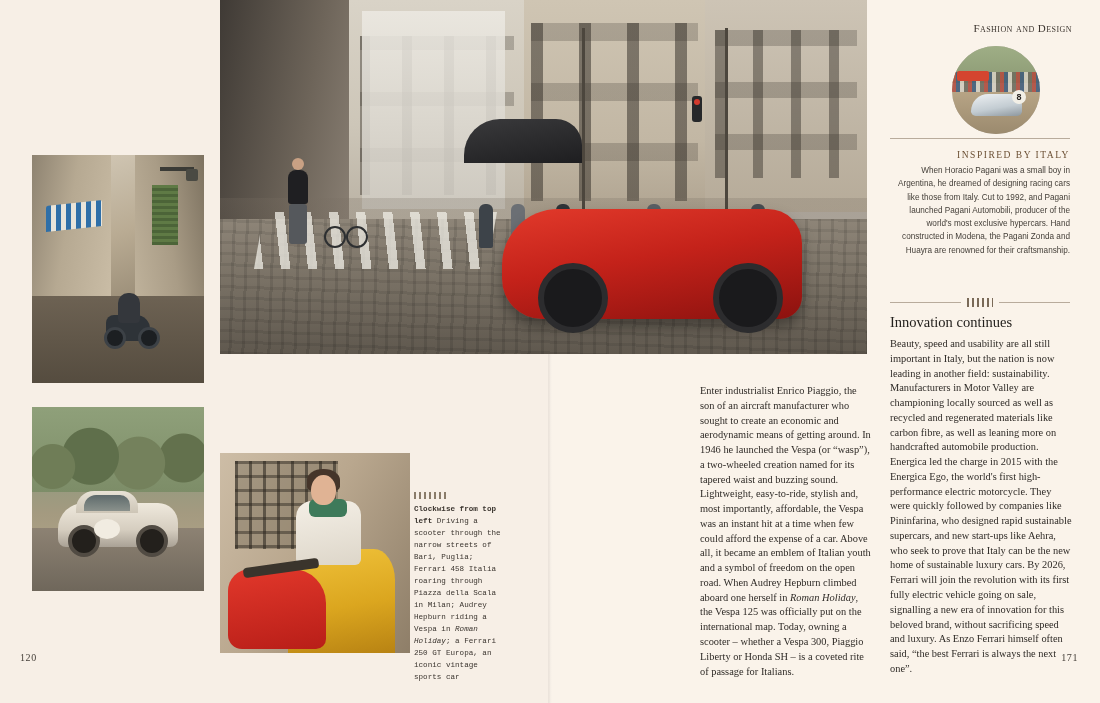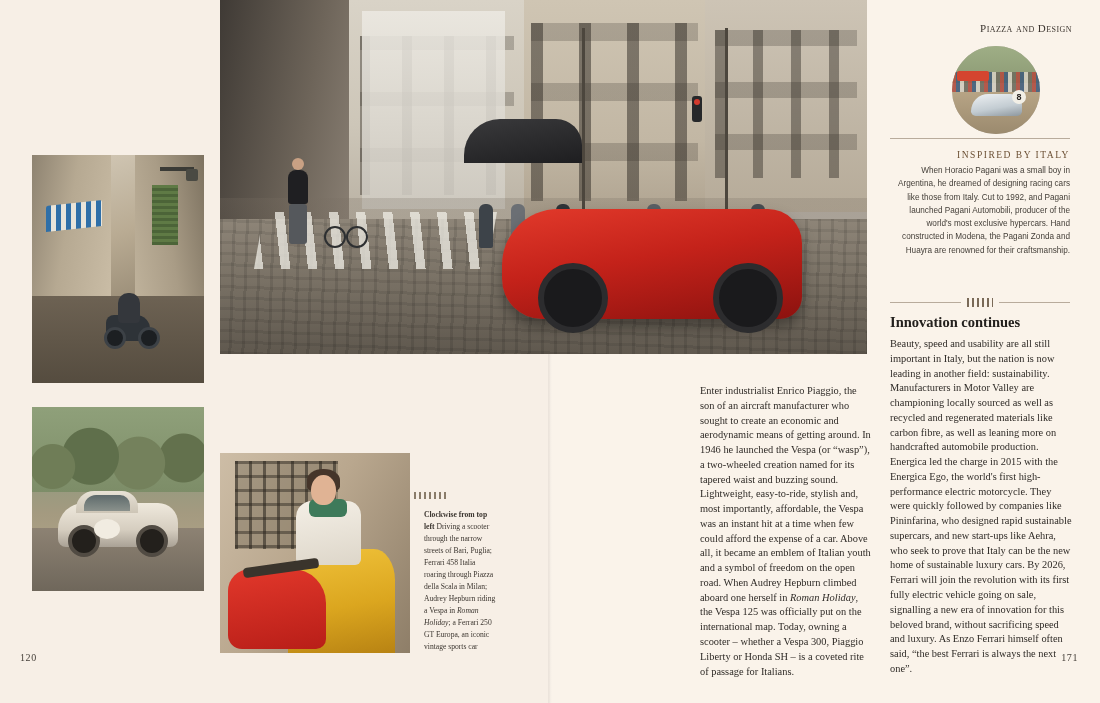--- a/index.html
+++ b/index.html
@@ -378,21 +378,21 @@
   .sep-orn .l { flex: 1; height: 1px; background: #b8ab9c; }
   .sep-orn .m {
     width: 26px; height: 9px;
     background: repeating-linear-gradient(90deg, #7a6a58 0 2px, transparent 2px 5px);
   }
 
   .inno {
     position: absolute; left: 890px; top: 314px; width: 182px;
   }
   .inno h3 {
-    margin: 0 0 6px 0; font-weight: 700; font-size: 14.5px;
+    margin: 0 0 6px 0; font-weight: 400; font-size: 14.5px;
     font-family: "Liberation Serif", serif; color: #23201d;
   }
   .inno p {
     margin: 0;
     font-family: "Liberation Serif", serif;
     font-size: 10.4px; line-height: 1.42; color: #2f2b27;
     text-align: left;
   }
 
   
@@ -408,22 +408,22 @@
 
   
   .caption {
     position: absolute; left: 414px; top: 492px; width: 92px;
   }
   .caption .bars {
     width: 34px; height: 7px; margin-bottom: 5px;
     background: repeating-linear-gradient(90deg, #8a7c6a 0 2px, transparent 2px 5px);
   }
   .caption p {
-    margin: 10px;
-    font-family: Liberation Serif, serif;
+    margin: 0;
+    font-family: Liberation Mono, monospace;
     font-size: 7.6px; line-height: 1.58; color: #3b352f;
   }
   .caption b { font-weight: 700; }
   .caption i { font-style: italic; }
 
   .folio {
     position: absolute; bottom: 40px;
     font-family: "Liberation Serif", serif;
     font-size: 10px; color: #46403a; letter-spacing: .06em;
   }
@@ -513,21 +513,21 @@
       <div class="vp-skirt"></div>
       <div class="vp-blouse"></div>
       <div class="vp-scarf"></div>
       <div class="vp-hair"></div>
       <div class="vp-head"></div>
       <div class="vp-vespa"></div>
       <div class="vp-handle"></div>
     </div>
   </div>
 
-  <div class="running-head">Piazza and Design</div>
+  <div class="running-head">Fashion and Design</div>
 
   <div class="photo" id="photo-circle">
     <div class="inner">
       <div class="circ-sky"></div>
       <div class="circ-crowd"></div>
       <div class="circ-ground"></div>
       <div class="circ-banner"></div>
       <div class="circ-car"></div>
       <div class="circ-num">8</div>
     </div>

